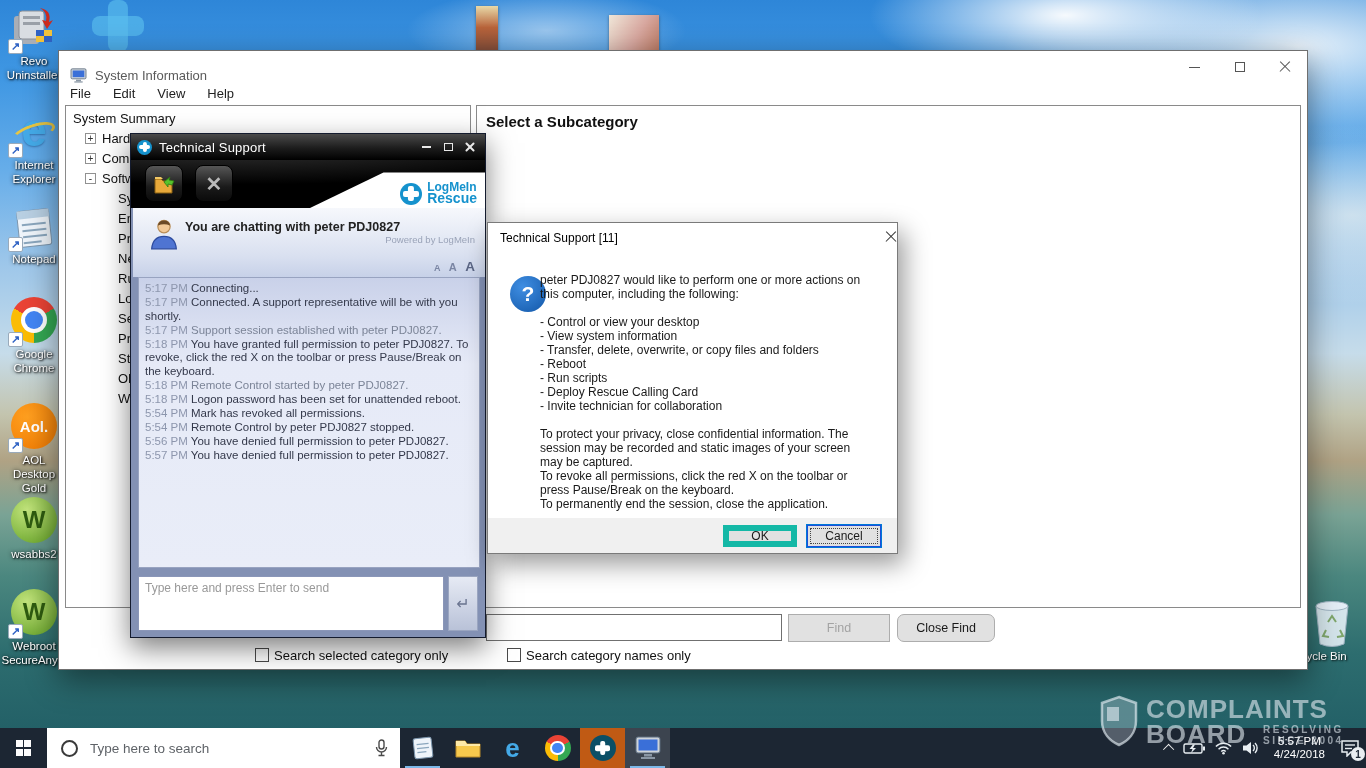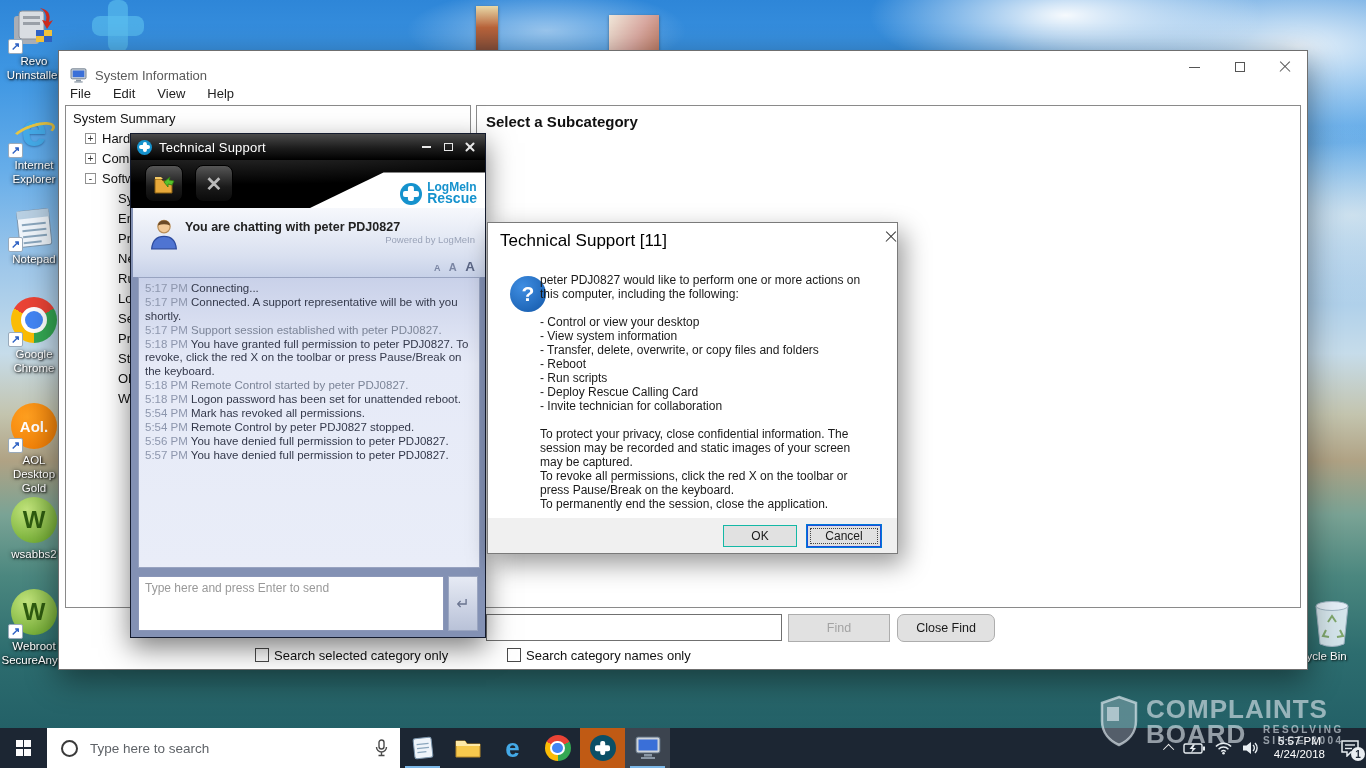--- a/index.html
+++ b/index.html
@@ -106,31 +106,31 @@
   .chat-input textarea{position:absolute;left:7px;top:8px;width:306px;height:55px;resize:none;border:1px solid #8a96b8;
     font-size:12px;color:#333;padding:4px 6px;outline:none;}
   .chat-input textarea::placeholder{color:#999;}
   .enter-btn{position:absolute;right:7px;top:8px;width:30px;height:55px;border:1px solid #9aa5c0;
     background:linear-gradient(180deg,#e6eaf4,#b9c2d8);display:flex;align-items:center;justify-content:center;
     color:#6a7490;font-size:16px;}
 
   
   .dialog{left:487px;top:222px;width:411px;height:332px;background:#fff;border:1px solid #7a7a7a;
     box-shadow:6px 10px 24px rgba(0,0,0,.4);}
-  .dlg-title{position:absolute;left:12px;top:8px;font-size:17px;color:#000;}
+  .dlg-title{position:absolute;left:12px;top:8px;font-size:12px;color:#000;}
   .dlg-x{position:absolute;right:12px;top:8px;}
   .dlg-x .glyph-x::before,.dlg-x .glyph-x::after{background:#333;}
   .qicon{position:absolute;left:22px;top:53px;width:36px;height:36px;border-radius:50%;
     background:radial-gradient(circle at 35% 30%,#3f8ee2,#1257a8);color:#fff;font-weight:bold;font-size:21px;
     display:flex;align-items:center;justify-content:center;}
   .dlg-text{position:absolute;left:52px;top:50px;width:332px;font-size:12px;line-height:14px;color:#1a1a1a;}
   .dlg-text .blk{margin:0 0 14px 0;}
   .dlg-footer{position:absolute;left:0;bottom:0;width:100%;height:35px;background:#f0f0f0;
     display:flex;align-items:center;justify-content:flex-end;gap:10px;padding-right:16px;}
-  .dlg-btn{width:74px;height:22px;background:#e1e1e1;border:1px solid #14b8a6;font-size:12px;color:#1a1a1a;
+  .dlg-btn{width:74px;height:22px;background:#e1e1e1;border:6px solid #14b8a6;font-size:12px;color:#1a1a1a;
     display:flex;align-items:center;justify-content:center;}
   .dlg-btn.focus{border:1px solid #1d4ed8;box-shadow:0 0 0 1px #0078d7;outline:1px dotted #444;outline-offset:-4px;}
 
   
   .taskbar{left:0;top:728px;width:1366px;height:40px;background:#1c2633;display:flex;align-items:stretch;z-index:8;}
   .tb-start{width:47px;display:flex;align-items:center;justify-content:center;}
   .winlogo{display:grid;grid-template-columns:7px 7px;grid-template-rows:7px 7px;gap:1.5px;}
   .winlogo div{background:#fdfdfd;}
   .tb-search{width:353px;background:#fff;display:flex;align-items:center;position:relative;}
   .cortana-ring{width:17px;height:17px;border:2.2px solid #3a3a3a;border-radius:50%;margin:0 10px 0 14px;}

